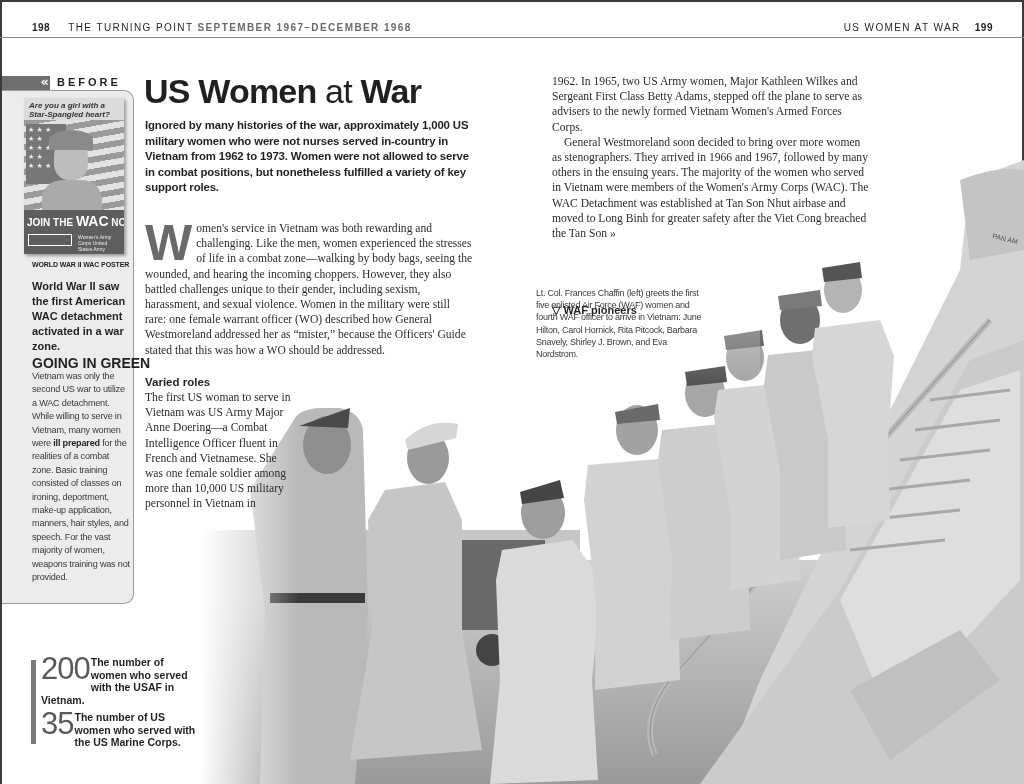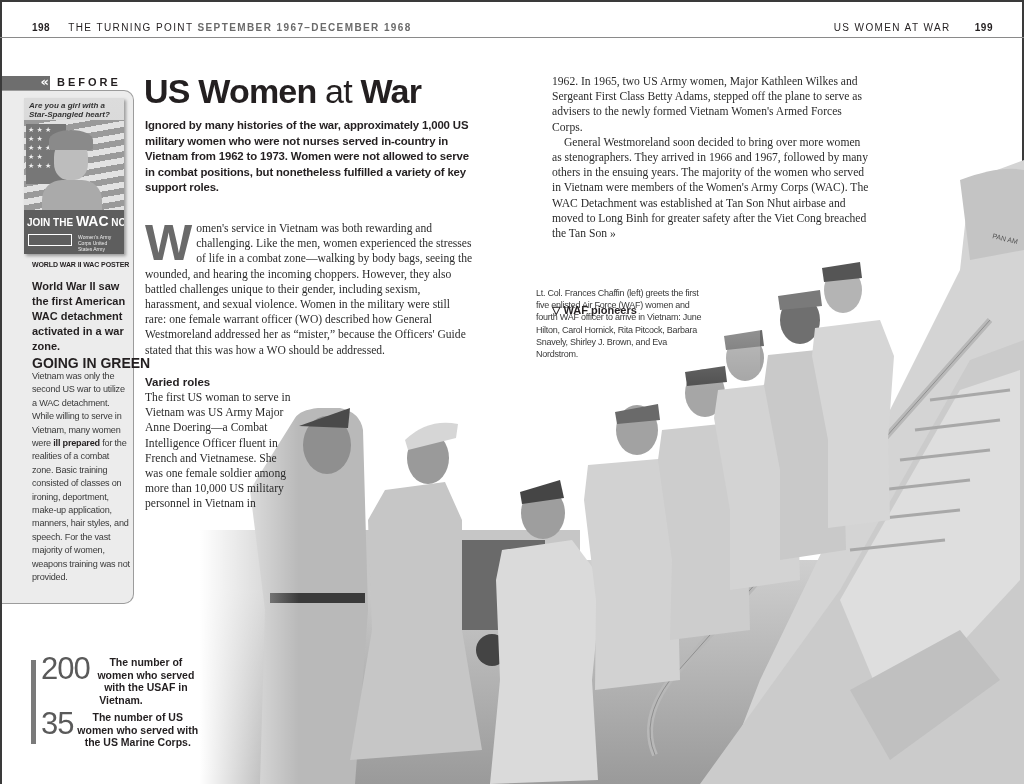--- a/index.html
+++ b/index.html
@@ -7,21 +7,21 @@
   body { position: relative; font-family: "Liberation Serif", serif; color: #231f20; }
 
   .frame { position: absolute; left: 0; top: 0; width: 1024px; height: 784px; border: 2px solid #3a3a3a; border-bottom: none; }
 
   
   .runhead { position: absolute; top: 22px; font-family: "Liberation Sans", sans-serif; font-size: 10px; letter-spacing: 1.4px; color: #231f20; white-space: nowrap; }
   .runhead .num { font-weight: bold; margin-right: 14px; letter-spacing: 0.5px; }
   .runhead .grey { color: #6a6a6a; font-weight: bold; text-align: right; }
   .runhead.left { left: 32px; }
   .runhead.right { right: 31px; }
-  .runhead.right .num { margin-right: 0; margin-left: 20px; }
+  .runhead.right .num { margin-right: 0; margin-left: 10px; }
   .head-rule { position: absolute; left: 0; top: 37px; width: 1024px; height: 1px; background: #8a8a8a; }
 
   
   .before-tab { position: absolute; left: 2px; top: 76px; width: 48px; height: 14px; background: #6e6e6e; }
   .before-tab .chev { position: absolute; right: 4px; top: -2px; color: #fff; font-family: "DejaVu Sans", sans-serif; font-size: 13px; font-weight: bold; letter-spacing: -3px; }
   .before-label { position: absolute; left: 57px; top: 76px; font-family: "Liberation Sans", sans-serif; font-weight: bold; font-size: 11px; letter-spacing: 3px; color: #231f20; }
   .sidebar { position: absolute; left: 2px; top: 90px; width: 132px; height: 514px; background: #ececec; border: 1px solid #9c9c9c; border-left: none; border-radius: 0 10px 10px 0; }
   .poster { position: absolute; left: 24px; top: 98px; width: 100px; height: 156px; background: linear-gradient(180deg, #dcdcdc 0%, #cfcfcf 100%); box-shadow: 2px 2px 3px rgba(0,0,0,0.35); overflow: hidden; }
   .poster .pq { position: absolute; left: 5px; top: 3px; width: 92px; font-family: "Liberation Sans", sans-serif; font-weight: bold; font-style: italic; font-size: 8px; line-height: 9px; color: #333; }
   .poster .flag { position: absolute; left: 0; top: 22px; width: 100px; height: 90px; background: repeating-linear-gradient(170deg, #9a9a9a 0 6px, #e2e2e2 6px 12px); }
@@ -60,21 +60,21 @@
   .caption-head { position: absolute; left: 552px; top: 272px; font-family: "Liberation Sans", sans-serif; font-weight: bold; font-size: 11px; color: #231f20; white-space: nowrap; margin-top: 32px; }
   .caption-body { position: absolute; left: 536px; top: 287px; width: 175px; font-family: "Liberation Sans", sans-serif; font-size: 9px; line-height: 12.2px; color: #3a3a3a; letter-spacing: -0.25px; }
 
   
   .photo { position: absolute; left: 200px; top: 160px; width: 824px; height: 624px; overflow: hidden; }
   .photo svg { display: block; }
 
   
   .stats { position: absolute; left: 31px; top: 656px; width: 170px; }
   .stats .bar { position: absolute; left: 0; top: 4px; width: 5px; height: 84px; background: #7a7a7a; }
-  .stat { position: relative; margin-left: 10px; font-family: "Liberation Sans", sans-serif; font-weight: bold; font-size: 10.5px; line-height: 12.5px; color: #231f20; text-align: center; }
+  .stat { position: relative; margin-left: 10px; font-family: "Liberation Sans", sans-serif; font-weight: bold; font-size: 10.5px; line-height: 12.5px; color: #231f20; }
   .stat .big { float: left; font-family: "Liberation Sans", sans-serif; font-weight: normal; font-size: 31px; line-height: 26px; color: #5a5a5a; margin-right: 1px; letter-spacing: -1px; }
   .stat + .stat { margin-top: 5px; }
 </style>
 </head>
 <body>
 
 <div class="frame"></div>
 
 <div class="runhead left">
   <span class="num">198</span>

